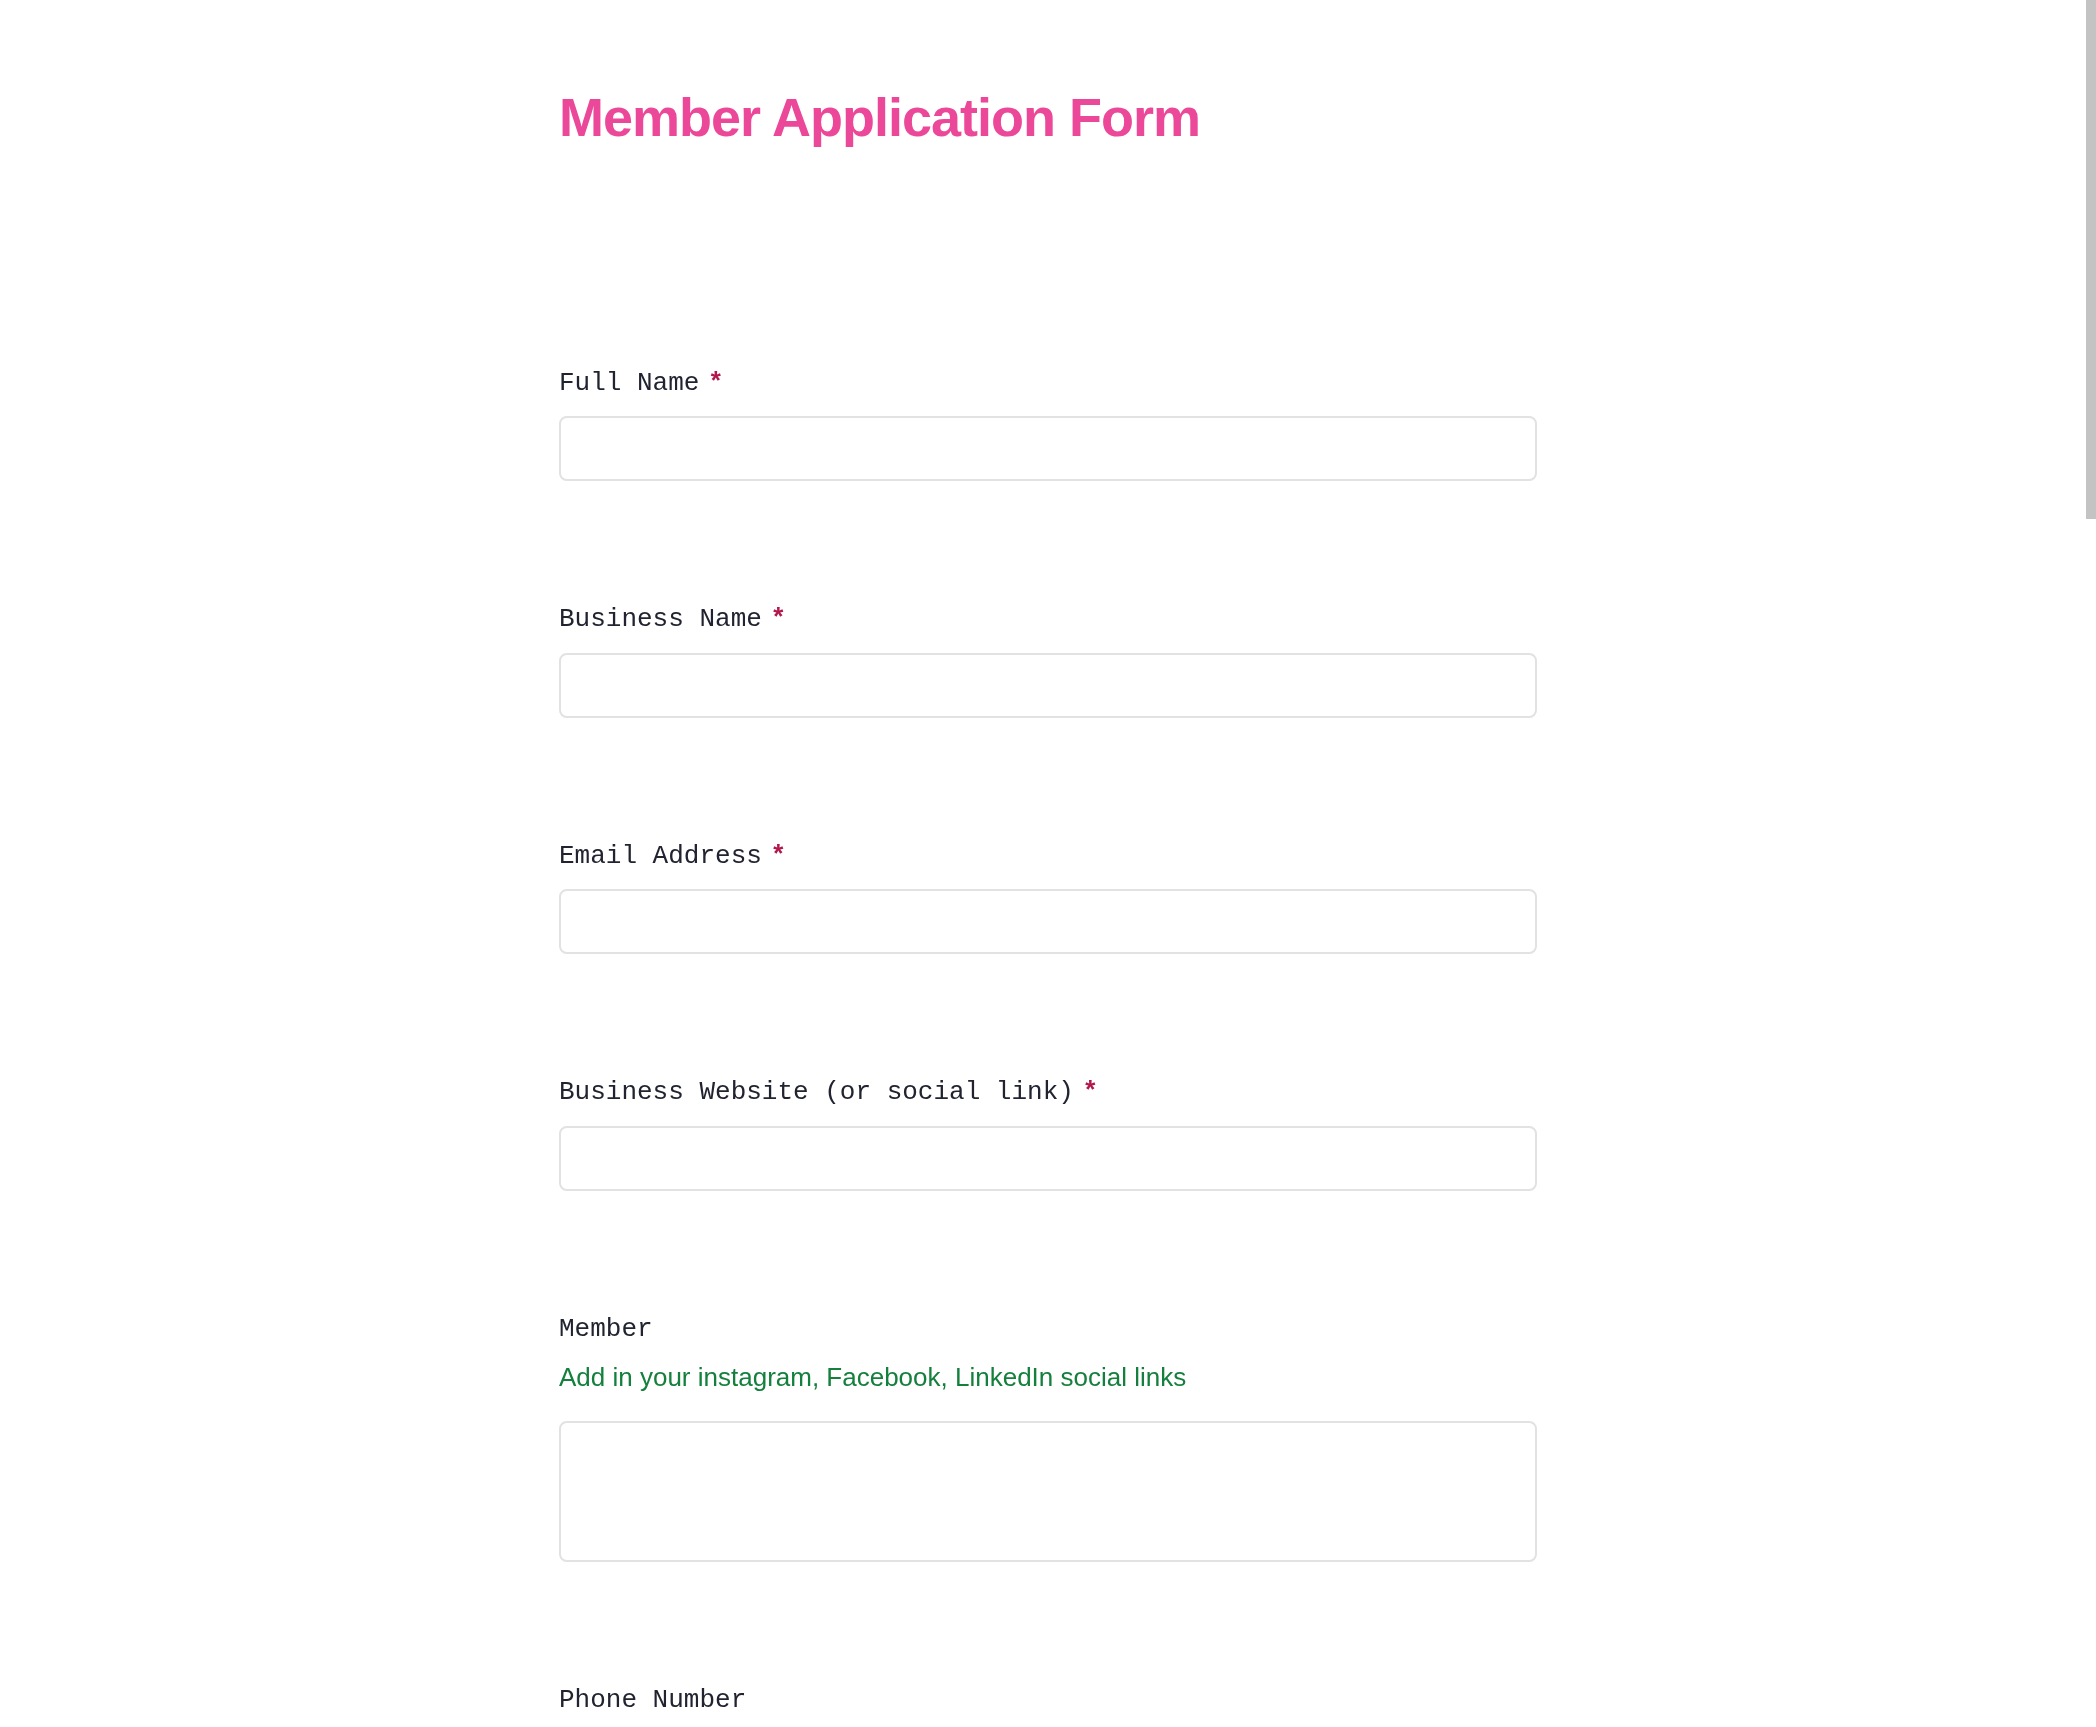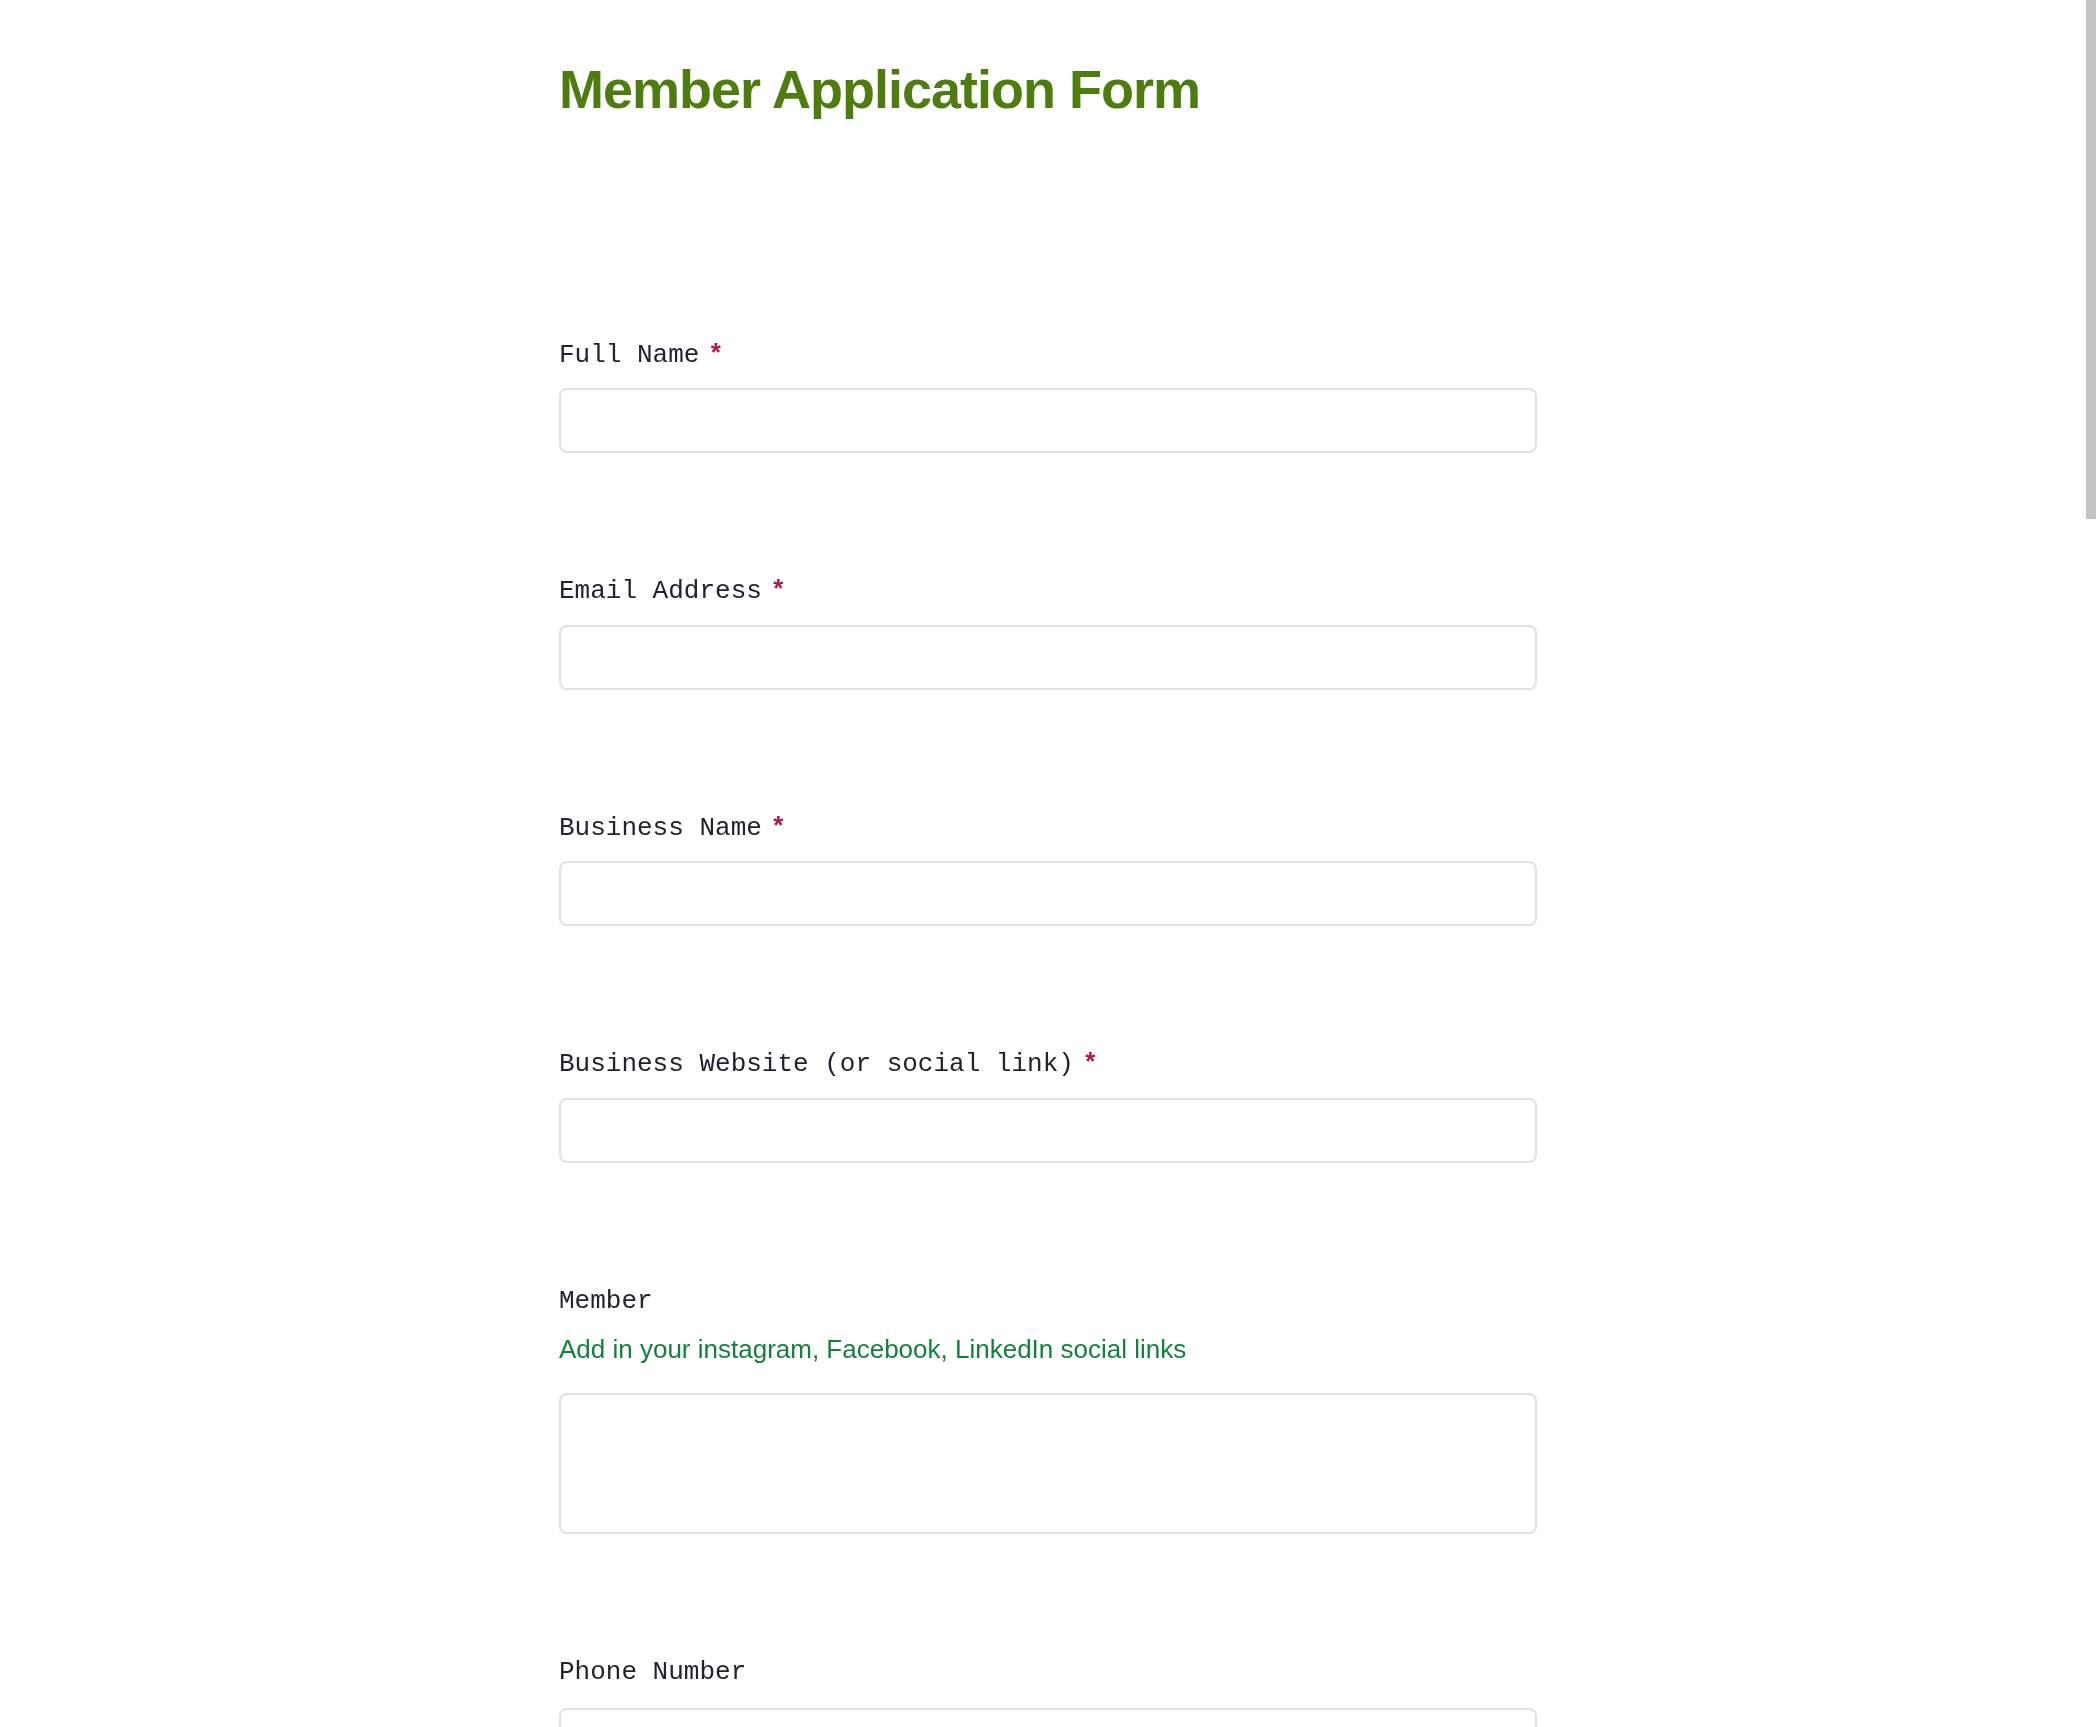--- a/index.html
+++ b/index.html
@@ -14,26 +14,26 @@
     background: #ffffff;
     font-family: "Liberation Sans", sans-serif;
   }
   .content {
     position: absolute;
     left: 559px;
     top: 0;
     width: 978px;
   }
   .page-title {
-    margin: 58px 0 0 0;
+    margin: 86px 0 0 0;
     font-size: 54px;
     line-height: 63px;
     font-weight: 700;
     letter-spacing: -1px;
-    color: #4d7c0f;
+    color: #ec4899;
   }
   .form-area {
     margin-top: 216px;
   }
   .field {
     margin-bottom: 120px;
   }
   .field-label {
     font-size: 26px;
     line-height: 37px;
@@ -107,26 +107,26 @@
   <h1 class="page-title">Member Application Form</h1>
 
   <div class="form-area">
 
     <div class="field">
       <div class="field-label"><span>Full Name</span><span class="req">*</span></div>
       <input type="text" class="text-input" value="" style="">
     </div>
 
     <div class="field">
-      <div class="field-label"><span>Email Address</span><span class="req">*</span></div>
+      <div class="field-label"><span>Business Name</span><span class="req">*</span></div>
       <input type="text" class="text-input" value="" style="">
     </div>
 
     <div class="field">
-      <div class="field-label"><span>Business Name</span><span class="req">*</span></div>
+      <div class="field-label"><span>Email Address</span><span class="req">*</span></div>
       <input type="text" class="text-input" value="" style="">
     </div>
 
     <div class="field">
       <div class="field-label"><span>Business Website (or social link)</span><span class="req">*</span></div>
       <input type="text" class="text-input" value="" style="">
     </div>
 
     <div class="field field-socials">
       <div class="field-label"><span>Member</span></div>

